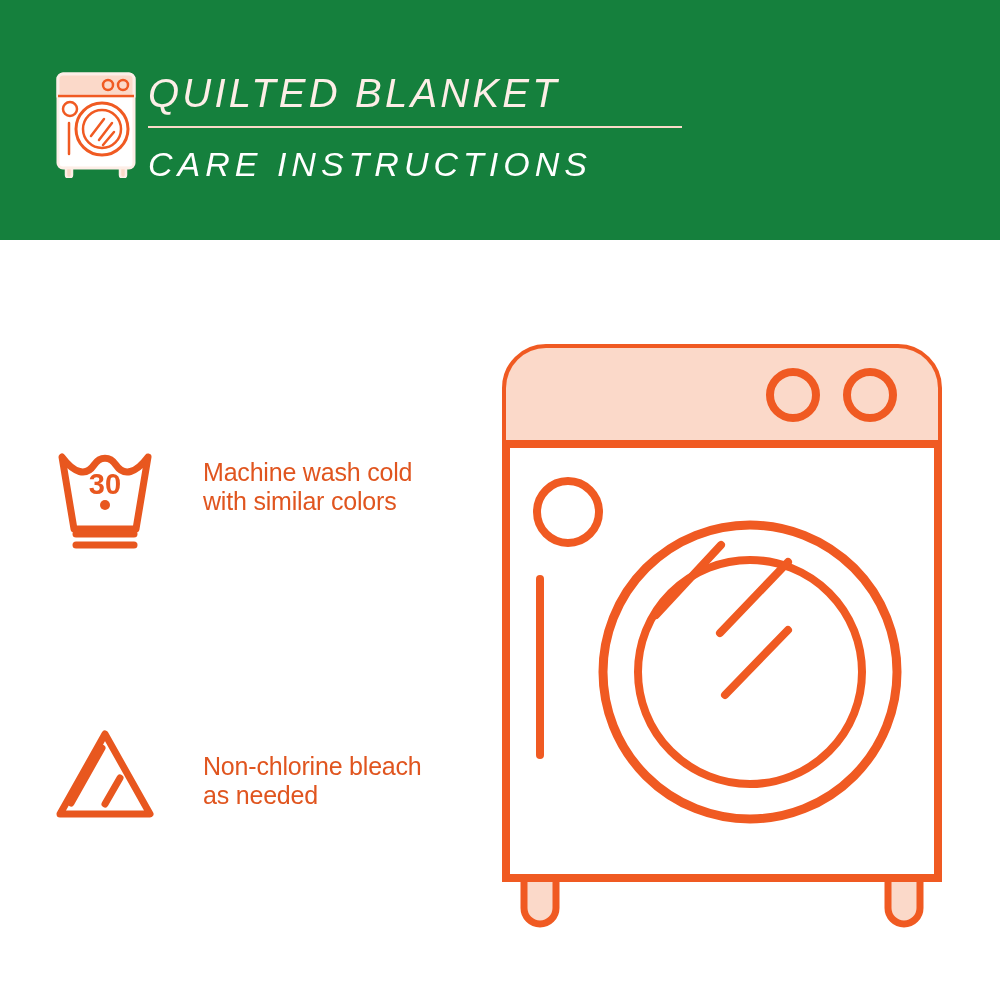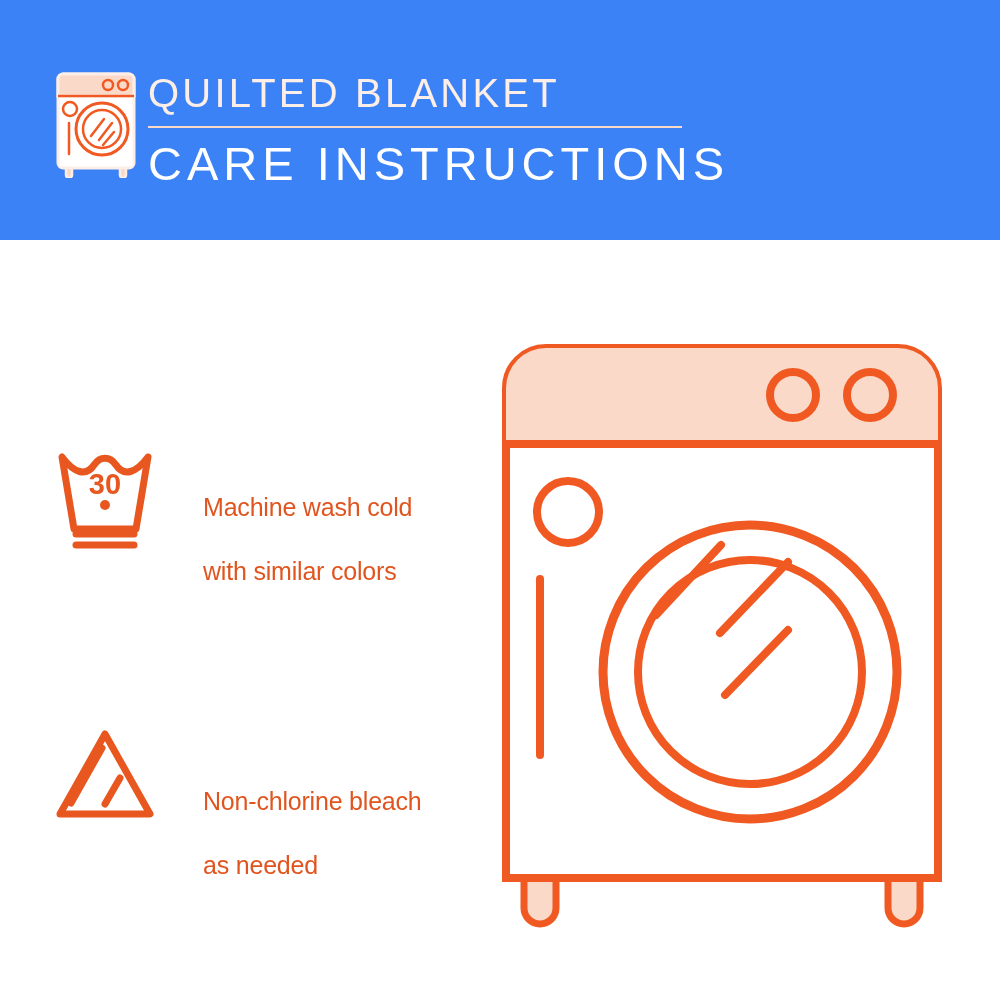--- a/index.html
+++ b/index.html
@@ -15,23 +15,24 @@
     position: relative;
   }
 
   
   .header {
     position: absolute;
     left: 0;
     top: 0;
     width: 1000px;
     height: 240px;
-    background: #3b82f6;
+    background: #15803d;
     display: flex;
     align-items: center;
+    font-style: italic;
   }
   .header-logo {
     position: absolute;
     left: 44px;
     top: 66px;
     width: 108px;
     height: 112px;
   }
   .header-titles {
     position: absolute;
@@ -49,21 +50,21 @@
     font-family: "Liberation Sans", sans-serif;
   }
   .title-divider {
     width: 534px;
     height: 2px;
     background: #FBD9C9;
     margin-top: 10px;
     margin-bottom: 10px;
   }
   .title-sub {
-    font-size: 47px;
+    font-size: 34px;
     letter-spacing: 5px;
     color: #FFFFFF;
     font-weight: 400;
     line-height: 52px;
     white-space: nowrap;
     font-family: "Liberation Sans", sans-serif;
   }
 
   
   .instructions {
@@ -91,21 +92,21 @@
   .instr-text {
     position: absolute;
     left: 203px;
     color: #E0551F;
     font-size: 25px;
     line-height: 29px;
     font-weight: 500;
     letter-spacing: -0.2px;
     font-family: "Liberation Sans", sans-serif;
   }
-  .instr-text .ln { display: block; white-space: nowrap; margin-top: 35px; }
+  .instr-text .ln { display: block; white-space: nowrap; }
 
   
   #row-wash   { top: 100px; }
   #row-wash .instr-icon { left: 46px; top: 95px; }
   #row-wash .instr-text { top: 118px; }
 
   #row-bleach { top: 240px; }
   #row-bleach .instr-icon { left: 46px; top: 238px; }
   #row-bleach .instr-text { top: 272px; }
 

